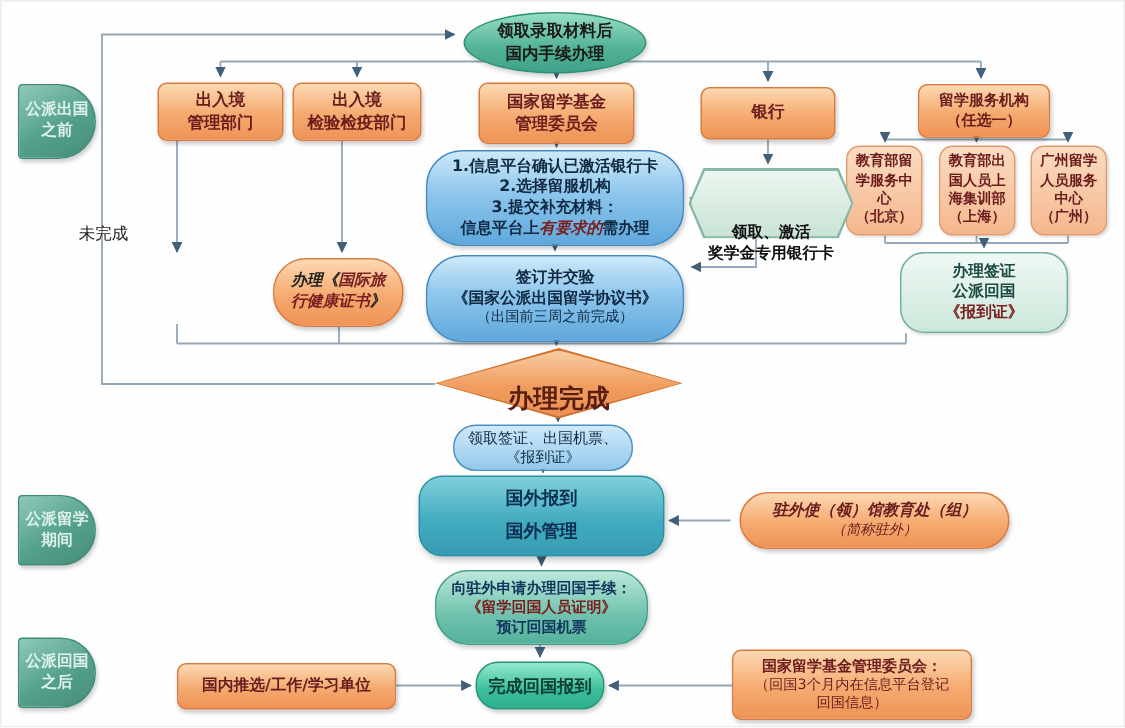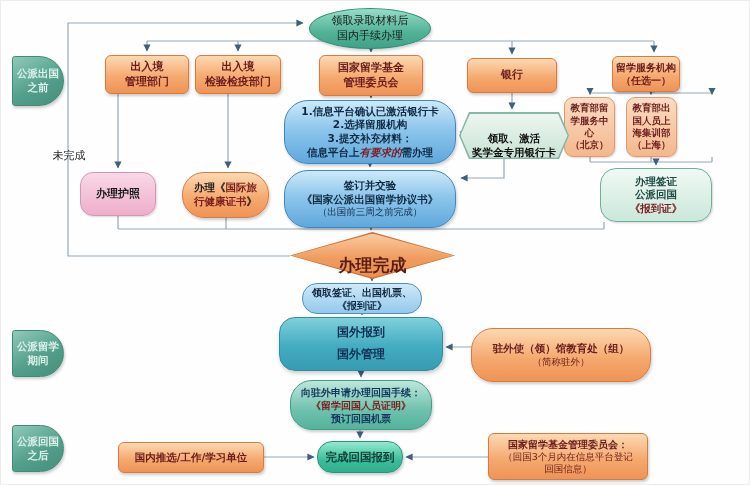--- a/index.html
+++ b/index.html
@@ -8,34 +8,34 @@
     background:#fefefe;border:1px solid #ececec;box-sizing:border-box;
     font-family:"DejaVu Sans",sans-serif;
   }
   #wires{position:absolute;left:0;top:0;z-index:1;}
   .node{position:absolute;z-index:2;display:flex;flex-direction:column;justify-content:center;
         align-items:center;text-align:center;box-sizing:border-box;line-height:1.3;}
   .node .ln{display:block;}
   
   .ellipse{border-radius:50%;border:1.5px solid #2f8f74;
     background:linear-gradient(180deg,#96ddc7 0%,#52b295 60%,#3fa289 100%);
-    font-weight:normal;font-size:11px;color:#1a1a1a;box-shadow:1px 2px 3px rgba(0,0,0,.18);align-items:center;}
+    font-weight:bold;font-size:11px;color:#1a1a1a;box-shadow:1px 2px 3px rgba(0,0,0,.18);align-items:center;}
   .obox{border-radius:6px;border:1px solid #d97a3e;
     background:linear-gradient(180deg,#fcd9b2 0%,#f5aa70 55%,#ef9356 100%);
     font-weight:bold;font-size:11px;color:#6b1d1d;box-shadow:1px 2px 3px rgba(0,0,0,.2);}
-  .obox-round{border-radius:22px;}
+  .obox-round{border-radius:22px;font-style:italic;}
   .salmon{border-radius:9px;border:1px solid #e09a6d;
     background:linear-gradient(180deg,#fbdcc2 0%,#f4b78d 100%);
     font-weight:bold;font-size:9.5px;color:#6b1d1d;box-shadow:1px 1px 2px rgba(0,0,0,.15);}
   .bluebox{border-radius:24px;border:1.5px solid #3f87c0;
     background:linear-gradient(180deg,#cde9f9 0%,#8ec6ec 45%,#5fa8dc 100%);
     font-weight:bold;font-size:10.5px;color:#102a43;box-shadow:1px 2px 3px rgba(0,0,0,.2);}
   .bluebox-sm{border-radius:15px;border:1.3px solid #4a90c4;
     background:linear-gradient(180deg,#cfe9f9 0%,#93c9ec 100%);
-    font-weight:bold;font-size:10px;color:#102a43;}
+    font-weight:normal;font-size:10px;color:#102a43;}
   .tealbig{border-radius:16px;border:1.5px solid #2d8fa3;
     background:linear-gradient(180deg,#7fd0db 0%,#43acc0 55%,#379cb1 100%);
     font-weight:bold;font-size:12px;color:#0d2f52;box-shadow:1px 2px 4px rgba(0,0,0,.22);}
   .tealstad{border-radius:22px;border:1.5px solid #3f9e88;
     background:linear-gradient(180deg,#bde7db 0%,#6fc2ad 60%,#55b29c 100%);
     font-weight:bold;font-size:10.5px;color:#12365e;box-shadow:1px 2px 3px rgba(0,0,0,.2);}
   .mint{border-radius:16px;border:1.3px solid #6fae9b;
     background:linear-gradient(180deg,#f0f9f4 0%,#cbe7da 100%);
     font-weight:bold;font-size:10.5px;color:#1d4a43;box-shadow:1px 1px 2px rgba(0,0,0,.15);}
   .pink{border-radius:13px;border:1px solid #d795b4;
@@ -47,21 +47,21 @@
   .side{border-radius:3px 26px 26px 3px;border:1px solid #3f8b77;
     background:linear-gradient(150deg,#8fc9b8 0%,#5aa document 0,#53a08c 55%,#478d7a 100%);
     background:linear-gradient(150deg,#8fc9b8 0%,#53a08c 55%,#478d7a 100%);
     font-weight:bold;font-size:10.5px;color:#ddf0e9;box-shadow:1px 2px 3px rgba(0,0,0,.2);}
   .plainlabel{background:none;border:none;font-size:11px;color:#222;font-weight:normal;margin-top:30px;}
   .hexwrap{position:absolute;z-index:2;}
   .hexborder{position:absolute;inset:0;background:#85b8a6;
     clip-path:polygon(9% 0,91% 0,100% 50%,91% 100%,9% 100%,0 50%);}
   .hexfill{position:absolute;inset:1.5px;background:linear-gradient(180deg,#ecf6f0 0%,#c9e3d5 100%);
     clip-path:polygon(9% 0,91% 0,100% 50%,91% 100%,9% 100%,0 50%);}
-  .hexlabel{position:absolute;inset:0;display:flex;flex-direction:column;justify-content:flex-end;
+  .hexlabel{position:absolute;inset:0;display:flex;flex-direction:column;justify-content:flex-start;
     align-items:center;font-weight:bold;font-size:10.5px;color:#111;line-height:1.35;margin-top:36px;}
   .diawrap{position:absolute;z-index:2;}
   .diaborder{position:absolute;inset:0;background:#d2722f;
     clip-path:polygon(50% 0,100% 50%,50% 100%,0 50%);}
   .diafill{position:absolute;inset:1.5px;background:linear-gradient(180deg,#f9cba2 0%,#f09c5e 55%,#ec8f52 100%);
     clip-path:polygon(50% 0,100% 50%,50% 100%,0 50%);}
   .dialabel{position:absolute;inset:0;display:flex;justify-content:center;align-items:center;
     font-weight:bold;font-size:17px;color:#5a1d12;margin-top:20px;}
   .em-maroon{color:#7a1f1f;font-style:italic;font-weight:bold;}
   .bold-maroon{color:#7a1f1f;font-weight:bold;}
@@ -160,21 +160,21 @@
     <span class="ln">出入境</span>
     <span class="ln">检验检疫部门</span>
   </div>
   <div class="node obox" style="left:318px;top:54px;width:104px;height:41px">
     <span class="ln">国家留学基金</span>
     <span class="ln">管理委员会</span>
   </div>
   <div class="node obox" style="left:466px;top:57px;width:90px;height:35px">
     <span class="ln">银行</span>
   </div>
-  <div class="node obox" style="left:611px;top:55px;width:68px;height:36px;font-size:10px">
+  <div class="node obox" style="left:611px;top:55px;width:88px;height:36px;font-size:10px">
     <span class="ln">留学服务机构</span>
     <span class="ln">（任选一）</span>
   </div>
 
   <div class="node plainlabel" style="left:458px;top:87px;width:40px;height:14px;font-size:10.5px">
     <span>邮寄</span>
   </div>
 
   <div class="node plainlabel" style="left:46px;top:117px;width:44px;height:16px">
     <span>未完成</span>
@@ -184,41 +184,44 @@
     <span class="ln">教育部留</span>
     <span class="ln">学服务中</span>
     <span class="ln">心</span>
     <span class="ln">（北京）</span>
   </div>
   <div class="node salmon" style="left:625px;top:96px;width:51px;height:60px">
     <span class="ln">教育部出</span>
     <span class="ln">国人员上</span>
     <span class="ln">海集训部</span>
     <span class="ln">（上海）</span>
+  </div>
+  <div class="node salmon" style="left:686px;top:96px;width:51px;height:60px">
+    <span class="ln">广州留学</span>
+    <span class="ln">人员服务</span>
+    <span class="ln">中心</span>
+    <span class="ln">（广州）</span>
   </div>
 
   <div class="node bluebox" style="left:283px;top:99px;width:172px;height:64px">
     <span class="ln">1.信息平台确认已激活银行卡</span>
     <span class="ln">2.选择留服机构</span>
     <span class="ln">3.提交补充材料：</span>
     <span class="ln"><span>信息平台上</span><span class="em-maroon">有要求的</span><span>需办理</span></span>
   </div>
 
   <div class="hexwrap" style="left:458px;top:111px;width:110px;height:47px">
     <div class="hexborder"></div>
     <div class="hexfill"></div>
     <div class="hexlabel">
       <span class="ln">领取、激活</span>
       <span class="ln">奖学金专用银行卡</span>
     </div>
   </div>
 
-  <div class="node pink" style="left:79px;top:171px;width:76px;height:44px">
-    <span class="ln">办理护照</span>
-  </div>
   <div class="node obox obox-round" style="left:181px;top:171px;width:87px;height:46px;font-size:10.5px;padding:2px 6px">
     <span><span style="color:#222">办理《</span><span class="bold-maroon">国际旅行健康证书</span><span style="color:#222">》</span></span>
   </div>
   <div class="node bluebox" style="left:283px;top:169px;width:172px;height:58px;font-size:10.5px">
     <span class="ln">签订并交验</span>
     <span class="ln">《国家公派出国留学协议书》</span>
     <span class="ln sub">（出国前三周之前完成）</span>
   </div>
   <div class="node mint" style="left:599px;top:167px;width:112px;height:54px">
     <span class="ln">办理签证</span>
@@ -235,21 +238,21 @@
   <div class="node bluebox-sm" style="left:301px;top:282px;width:120px;height:31px">
     <span class="ln">领取签证、出国机票、</span>
     <span class="ln">《报到证》</span>
   </div>
 
   <div class="node tealbig" style="left:278px;top:316px;width:164px;height:54px;justify-content:space-around;padding:4px 0">
     <span class="ln">国外报到</span>
     <span class="ln">国外管理</span>
   </div>
 
-  <div class="node obox obox-round" style="left:470px;top:327px;width:180px;height:54px;font-size:10.5px">
+  <div class="node obox obox-round" style="left:492px;top:327px;width:180px;height:38px;font-size:10.5px">
     <span class="ln">驻外使（领）馆教育处（组）</span>
     <span class="ln sub">（简称驻外）</span>
   </div>
 
   <div class="node tealstad" style="left:289px;top:379px;width:142px;height:50px;font-size:10px">
     <span class="ln">向驻外申请办理回国手续：</span>
     <span class="ln bold-maroon">《留学回国人员证明》</span>
     <span class="ln">预订回国机票</span>
   </div>
 

